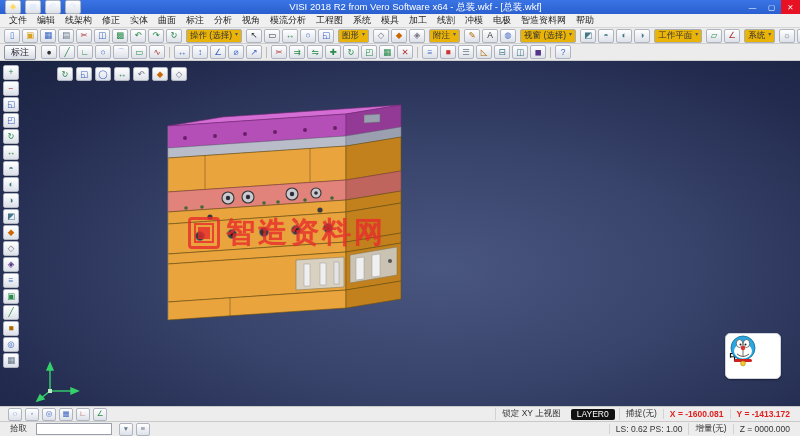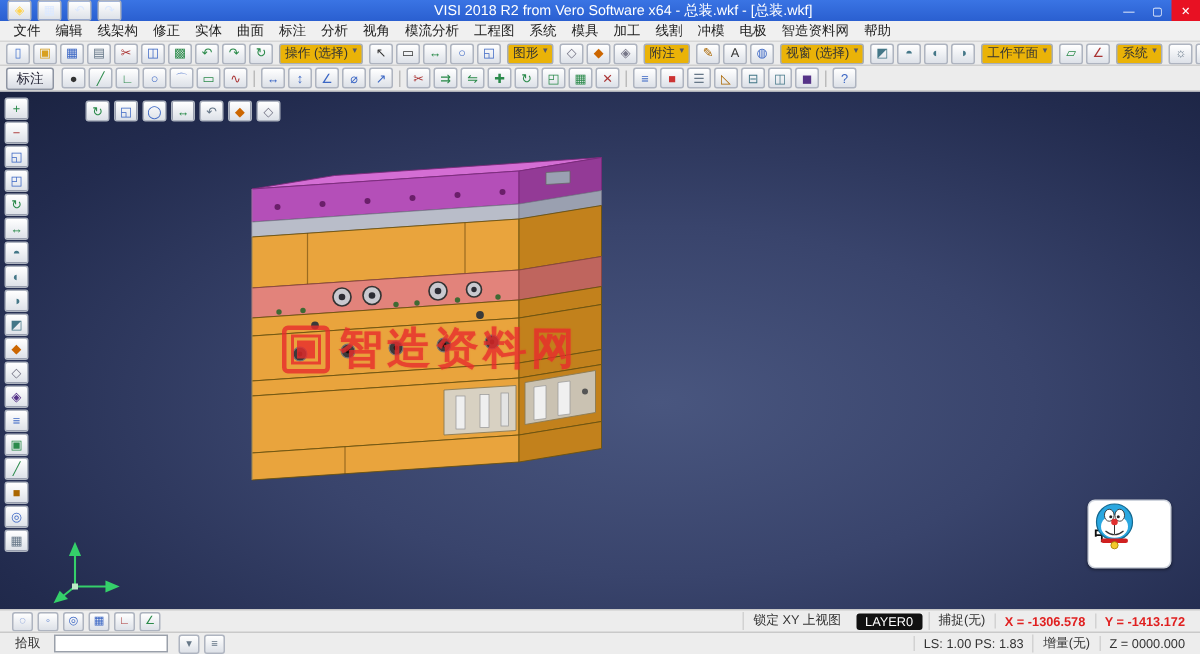--- a/index.html
+++ b/index.html
@@ -339,29 +339,29 @@
         <span class="ti" style="color: rgb(59, 102, 196);">◦</span>
         <span class="ti" style="color: rgb(59, 102, 196);">◎</span>
         <span class="ti" style="color: rgb(59, 102, 196);">▦</span>
         <span class="ti" style="color: rgb(170, 51, 51);">∟</span>
         <span class="ti" style="color: rgb(42, 138, 74);">∠</span>
       </span>
       <span class="flex1"></span>
       <span class="st">锁定 XY 上视图</span>
       <span class="st chip">LAYER0</span>
       <span class="st">捕捉(无)</span>
-      <span class="st red">X = -1306.578</span>
+      <span class="st red">X = -1600.081</span>
       <span class="st red">Y = -1413.172</span>
     </div>
   <div class="statusbar" id="status2">
       <span class="st">拾取</span>
       <input class="cmd" style="">
       <span class="sticons">
         <span class="ti" style="color: rgb(102, 119, 136);">▾</span>
         <span class="ti" style="color: rgb(102, 119, 136);">≡</span>
       </span>
       <span class="flex1"></span>
-      <span class="st">LS: 1.00  PS: 1.83</span>
+      <span class="st">LS: 0.62  PS: 1.00</span>
       <span class="st">增量(无)</span>
       <span class="st">Z = 0000.000</span>
     </div>
 
 </div>
 
 </body></html>

